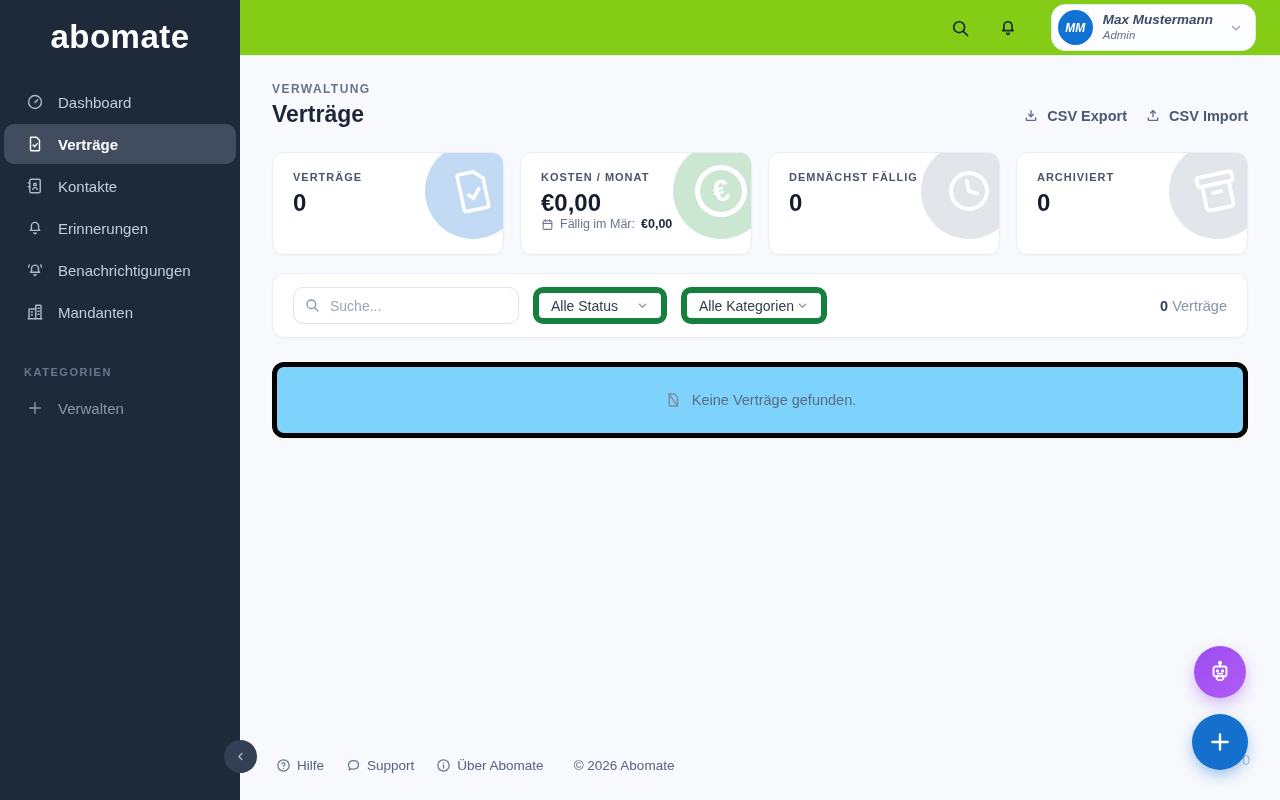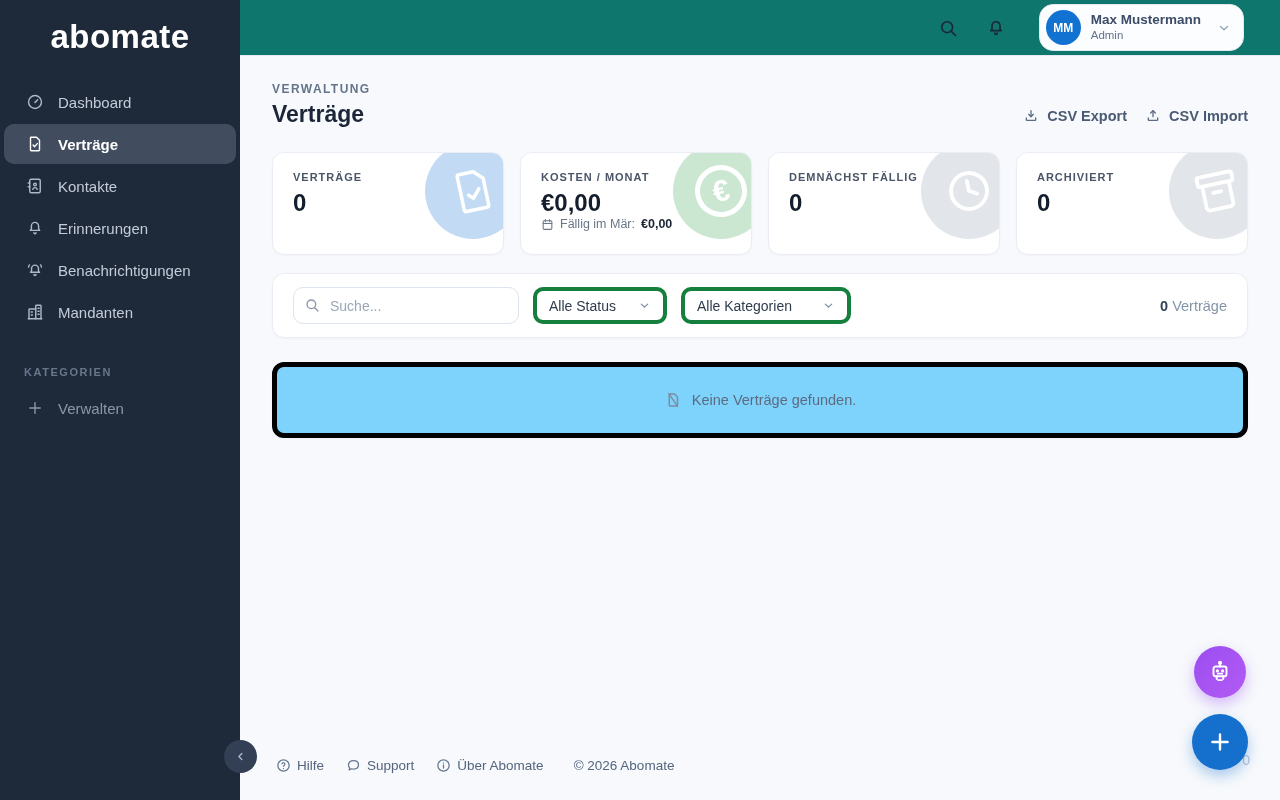--- a/index.html
+++ b/index.html
@@ -18,21 +18,21 @@
   .nav-item .ni { display:flex; color:#aeb9c8; }
   .nav-item.active { background:#414c5f; color:#ffffff; font-weight:700; }
   .nav-item.active .ni { color:#ffffff; }
   .section-label { margin:34px 0 10px 24px; font-size:11px; font-weight:700; letter-spacing:.14em; color:#68778c; }
   .nav-item.muted { color:#8b97a8; font-weight:400; }
   .nav-item.muted .ni { color:#8b97a8; }
   .collapse-btn { position:absolute; left:224px; top:740px; width:33px; height:33px; border-radius:50%; background:#333f54; border:none; color:#aeb9c8; display:flex; align-items:center; justify-content:center; cursor:pointer; z-index:9; }
 
   
   .main { flex:1; position:relative; display:flex; flex-direction:column; background:#f7f9fc; }
-  .topbar { height:56px; display:flex; align-items:center; justify-content:flex-end; gap:10px; padding:0 36px; border-bottom:1px solid #e7ebf1; background:#0f766e; }
+  .topbar { height:56px; display:flex; align-items:center; justify-content:flex-end; gap:10px; padding:0 24px; border-bottom:1px solid #e7ebf1; background:#84cc16;font-style:italic; }
   .icon-btn { width:38px; height:38px; border:none; background:transparent; border-radius:10px; display:flex; align-items:center; justify-content:center; color:#1b2736; cursor:pointer; }
   .user-pill { display:flex; align-items:center; gap:10px; background:#fcfdfe; border:1px solid #e3e9f0; border-radius:14px; padding:5px 12px 5px 6px; margin-left:14px; cursor:pointer; }
   .avatar { width:35px; height:35px; border-radius:50%; background:#1272d2; color:#fff; font-size:12px; font-weight:700; display:flex; align-items:center; justify-content:center; }
   .user-name { font-size:13.5px; font-weight:700; color:#3d4c66; line-height:1.25; }
   .user-role { font-size:11.5px; color:#64748b; line-height:1.2; }
   .pill-chevron { color:#94a3b8; margin-left:6px; display:flex; }
 
   .content { flex:1; position:relative; padding:26px 32px 0 32px; }
 
   .title-row { display:flex; align-items:flex-end; justify-content:space-between; margin-bottom:24px; }
@@ -55,23 +55,23 @@
   .bubble-gray { background:#e2e5ea; }
   .stat-bubble svg, .stat-bubble .coin { transform:rotate(-12deg); }
   .coin { width:52px; height:52px; border-radius:50%; border:5px solid #ffffff; color:#ffffff; font-size:30px; font-weight:700; display:flex; align-items:center; justify-content:center; }
 
   
   .filter-card { display:flex; align-items:center; gap:14px; background:#ffffff; border:1px solid #eaeef4; border-radius:12px; padding:14px 20px; height:65px; box-shadow:0 1px 2px rgba(16,24,40,.03); }
   .search-wrap { position:relative; width:226px; }
   .search-wrap .si { position:absolute; left:11px; top:10px; color:#8a97a8; pointer-events:none; }
   .search-input { width:100%; height:37px; border:1px solid #dde4ec; border-radius:10px; padding:0 12px 0 36px; font-size:14px; color:#33415a; background:#fff; font-family:inherit; outline:none; }
   .search-input::placeholder { color:#9aa7b8; }
-  .select-btn { display:flex; align-items:center; justify-content:space-between; height:37px; border:4px solid #15803d; border-radius:10px; background:#fff; padding:0 12px; font-size:14px; color:#2f3b4e; cursor:pointer; font-family:inherit; }
+  .select-btn { display:flex; align-items:center; justify-content:space-between; height:37px; border:6px solid #15803d; border-radius:10px; background:#fff; padding:0 12px; font-size:14px; color:#2f3b4e; cursor:pointer; font-family:inherit; }
   .select-status { width:134px; }
-  .select-category { width:170px; }
+  .select-category { width:146px; }
   .select-btn .sc { color:#7b8a9c; display:flex; }
   .count-wrap { margin-left:auto; font-size:14.5px; color:#8494a8; }
   .count-wrap .cnt { font-weight:700; color:#33415a; }
 
   
   .empty-card { margin-top:24px; height:76px; background:#7dd3fc; border:5px solid #000000; border-radius:12px; display:flex; align-items:center; justify-content:center; gap:10px; color:#5c6b80; font-size:14.5px; box-shadow:0 1px 2px rgba(16,24,40,.03); }
   .empty-card .ei { color:#7d8ba0; display:flex; }
 
   
   .footer { position:absolute; left:36px; bottom:27px; display:flex; align-items:center; gap:22px; font-size:13.5px; color:#54657d; }

